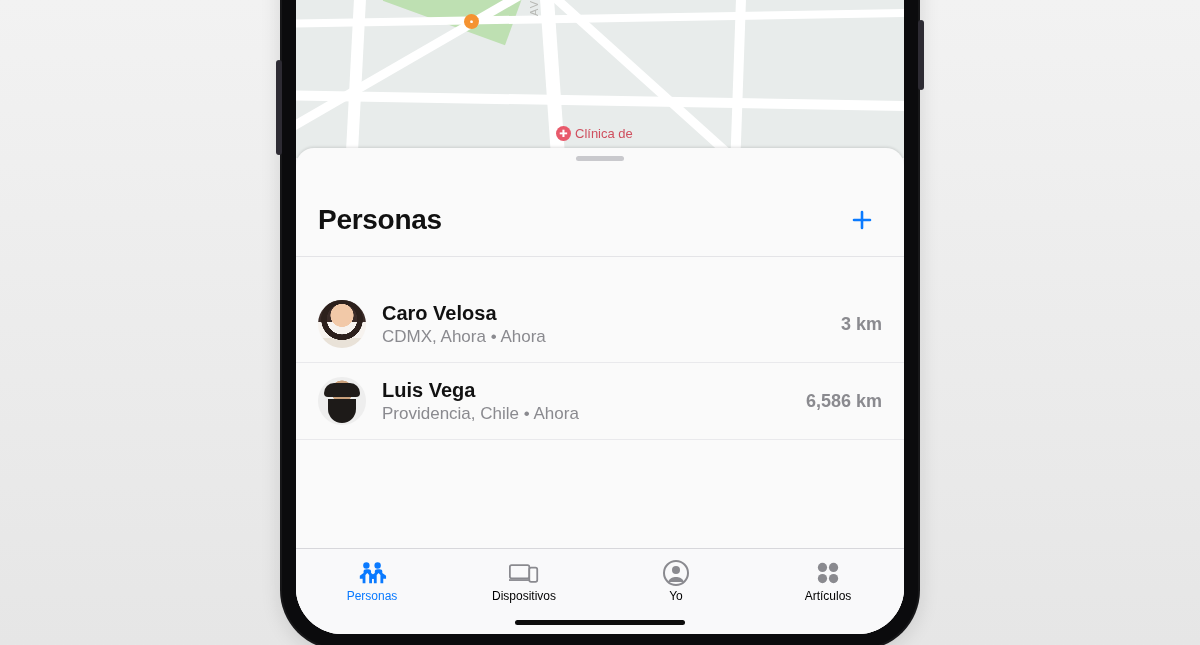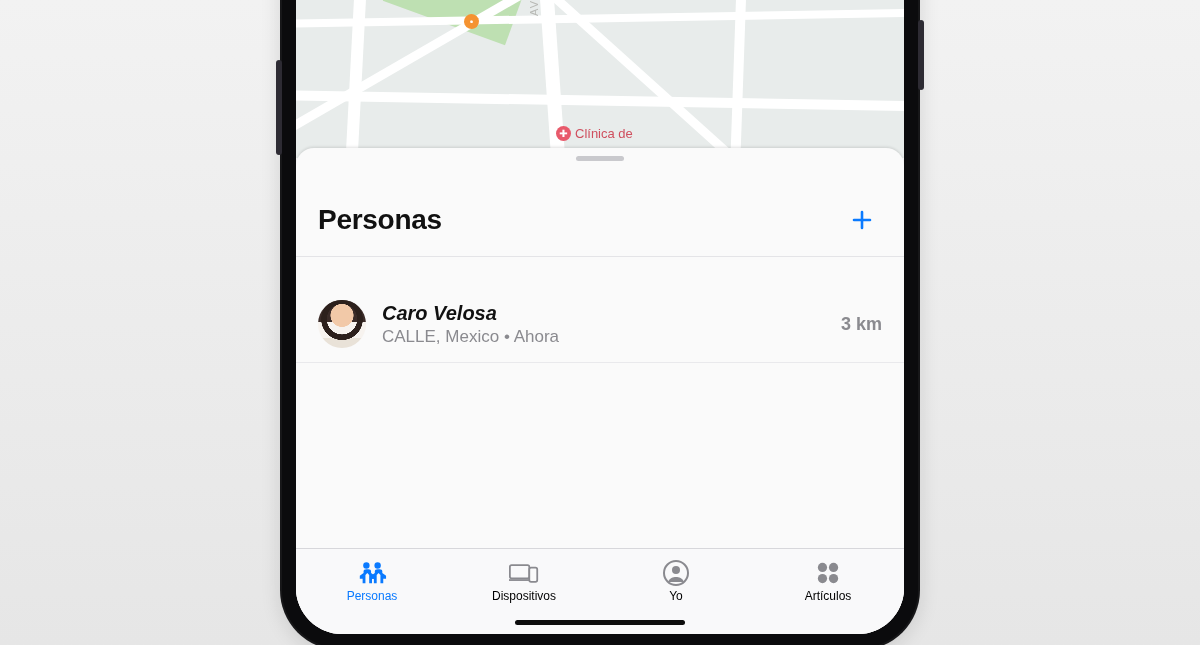--- a/index.html
+++ b/index.html
@@ -83,21 +83,21 @@
       border-bottom:1px solid #e9e9ec;
       cursor:pointer;
     }
     .avatar { width:48px; height:48px; border-radius:50%; flex-shrink:0; background:#ccc; position:relative; overflow:hidden; }
     .avatar.caro { background: radial-gradient(circle at 50% 32%, #f2c9a8 0 28%, transparent 29%), linear-gradient(180deg,#3a2b28 0 45%, #f7f3ef 45% 80%, #e9e2d8 80% 100%); }
     .avatar.caro::after{content:"";position:absolute;inset:0;background:radial-gradient(circle at 50% 40%,transparent 0 40%,#2c201c 41% 55%,transparent 56%);}
     .avatar.luis { background: radial-gradient(circle at 50% 30%, #caa07b 0 26%, transparent 27%), linear-gradient(180deg,#eeeeee 0 100%); }
     .avatar.luis::before{content:"";position:absolute;left:10px;right:10px;top:22px;height:24px;background:#1d1a18;border-radius:0 0 14px 14px;}
     .avatar.luis::after{content:"";position:absolute;left:6px;right:6px;top:6px;height:14px;background:#1f1b19;border-radius:10px 10px 4px 4px;}
     .row-main { flex:1; min-width:0; }
-    .row-name { font-size:20px; font-weight:600; color:#111; margin-bottom:2px;font-style:italic; }
+    .row-name { font-size:20px; font-weight:600; color:#111; margin-bottom:2px; }
     .row-sub { font-size:17px; font-weight:400; color:#8a8a8f; }
     .row-dist { font-size:18px; color:#8a8a8f; font-weight:700; }
 
     
     .tabbar {
       height:86px;
       border-top:1px solid #d7d7db;
       background:rgba(249,249,250,.96);
       display:flex;
       padding-bottom:20px;
@@ -150,28 +150,40 @@
             </svg>
         </button>
       </div>
 
       <div class="list">
         <div class="row">
           <div class="avatar caro"></div>
           <div class="row-main">
             <div class="row-name">Caro Velosa</div>
             <div class="row-sub">
-              <span>CALLE, Mexico</span>
+              <span>CDMX, Ahora</span>
               <span>•</span>
               <span>Ahora</span>
             </div>
           </div>
           <div class="row-dist">3 km</div>
         </div>
 
+        <div class="row">
+          <div class="avatar luis"></div>
+          <div class="row-main">
+            <div class="row-name">Luis Vega</div>
+            <div class="row-sub">
+              <span>Providencia, Chile</span>
+              <span>•</span>
+              <span>Ahora</span>
+            </div>
+          </div>
+          <div class="row-dist">6,586 km</div>
+        </div>
       </div>
 
       <div class="tabbar">
         <div class="tab active">
           <span class="tab-icon">
             <svg viewBox="0 0 32 26" width="30" height="26">
                 <g fill="#0a7aff">
                   <circle cx="10" cy="5" r="3.4"></circle>
                   <circle cx="22" cy="5" r="3.4"></circle>
                   <path d="M10 9c-2 0-3 1-3 2v2l-4 3v3h3v5h3v-9l2-2 2 2v9h3v-5h3v-3l-4-3v-2c0-1-1-2-3-2z" transform="translate(0 0)"></path>

